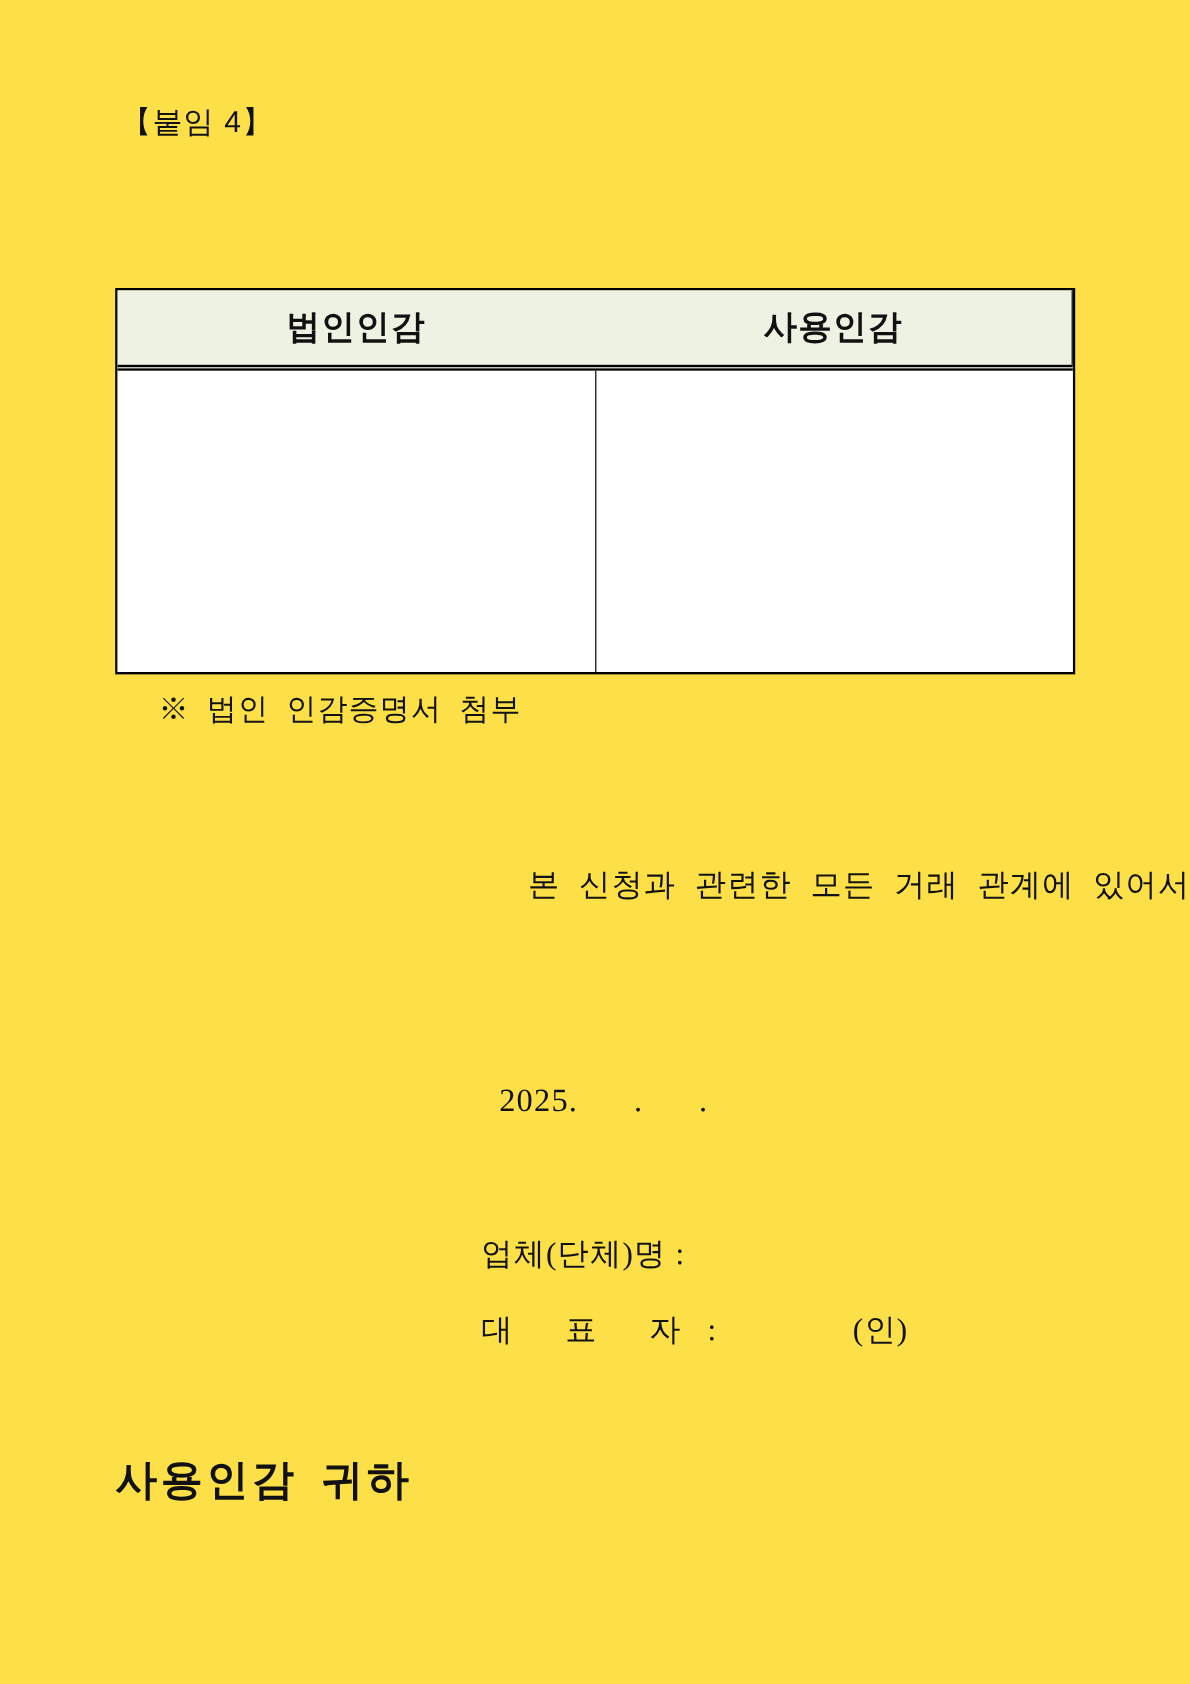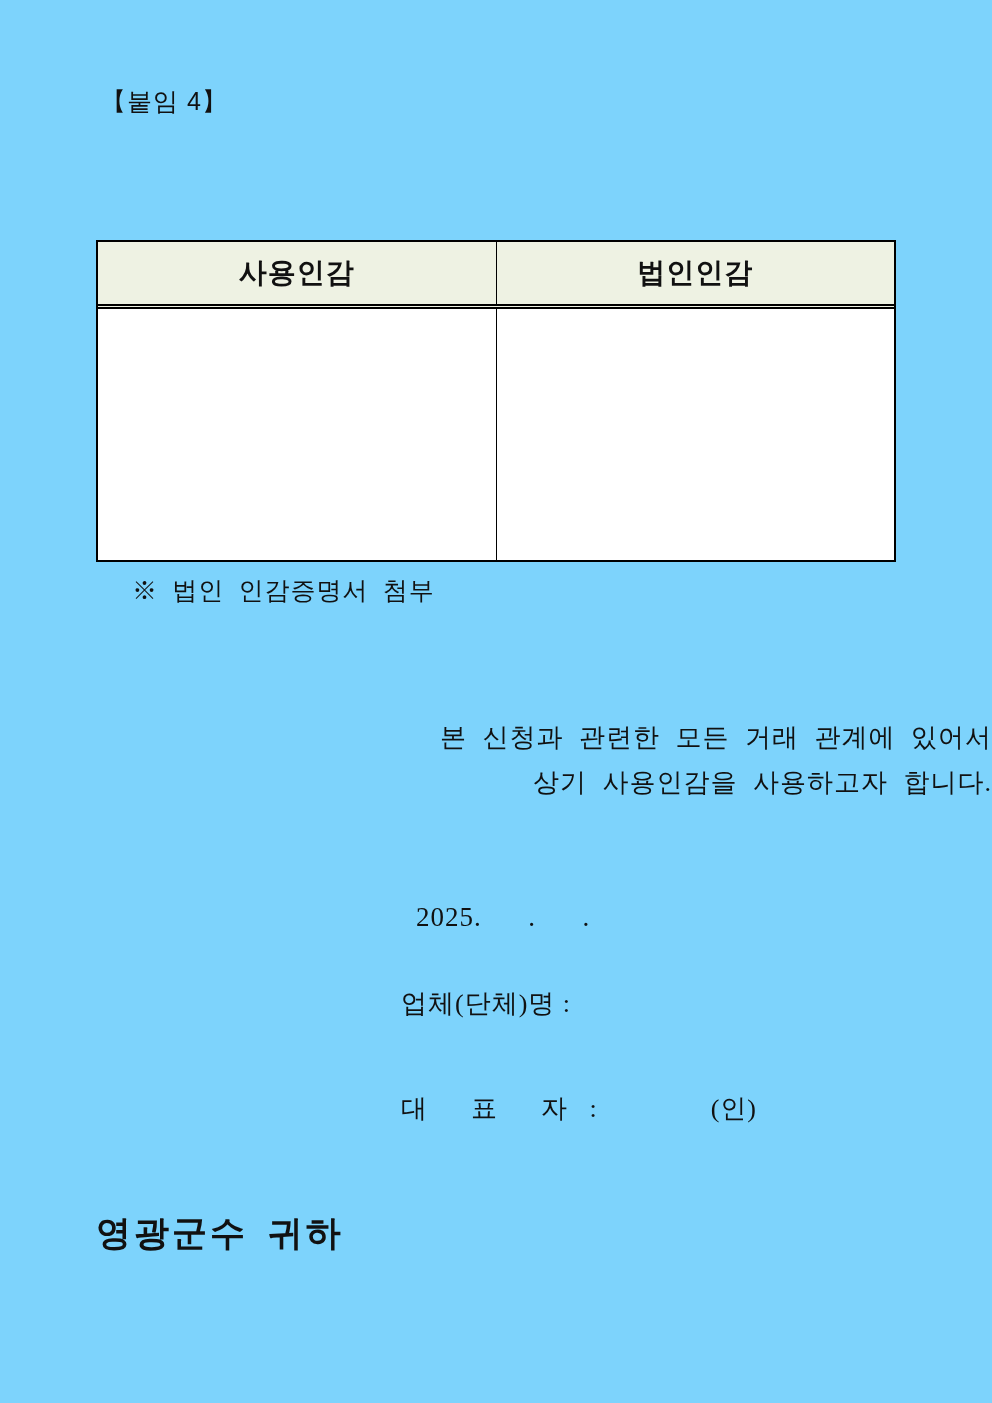--- a/index.html
+++ b/index.html
@@ -1,21 +1,21 @@
 <!DOCTYPE html>
 <html><head>
 <meta charset="utf-8">
 <style>
   * { margin: 0; padding: 0; box-sizing: border-box; }
   html, body { background: #ffffff; }
   .page {
     position: relative;
     width: 992px;
     height: 1403px;
-    background: #7dd3fc;
+    background: #fde047;
     color: #111111;
     font-family: "Liberation Serif", "DejaVu Serif", serif;
     overflow: hidden;
   }
 
   .attach-label {
     position: absolute;
     left: 101px;
     top: 85px;
     font-family: "Liberation Sans", "DejaVu Sans", sans-serif;
@@ -94,21 +94,21 @@
     left: 416px;
     top: 902px;
     font-size: 27px;
     white-space: pre;
     letter-spacing: 1px;
   }
 
   .org-line {
     position: absolute;
     left: 401px;
-    top: 986px;
+    top: 1027px;
     font-size: 26px;
     letter-spacing: 1px;
     white-space: pre;
   }
 
   .rep-row {
     position: absolute;
     left: 401px;
     top: 1091px;
     width: 356px;
@@ -133,40 +133,39 @@
 </head>
 <body>
 
 <div class="page">
 
   <div class="attach-label">【붙임 4】</div>
 
 
   <div class="seal-table">
     <div class="row head">
+      <div class="cell">법인인감</div>
       <div class="cell first">사용인감</div>
-      <div class="cell">법인인감</div>
     </div>
     <div class="row body">
       <div class="cell first"></div>
       <div class="cell"></div>
     </div>
   </div>
 
   <div class="note-line">※ 법인 인감증명서 첨부</div>
 
   <div class="statement">
     <div class="line">본 신청과 관련한 모든 거래 관계에 있어서</div>
-    <div class="line">상기 사용인감을 사용하고자 합니다.</div>
   </div>
 
   <div class="date-line">2025.      .      .</div>
 
   <div class="org-line">업체(단체)명 :</div>
 
   <div class="rep-row">
     <span class="rep-label">대  표  자 :</span>
     <span class="seal-mark">(인)</span>
   </div>
 
-  <div class="addressee">영광군수 귀하</div>
+  <div class="addressee">사용인감 귀하</div>
 
 </div>
 
 </body></html>

